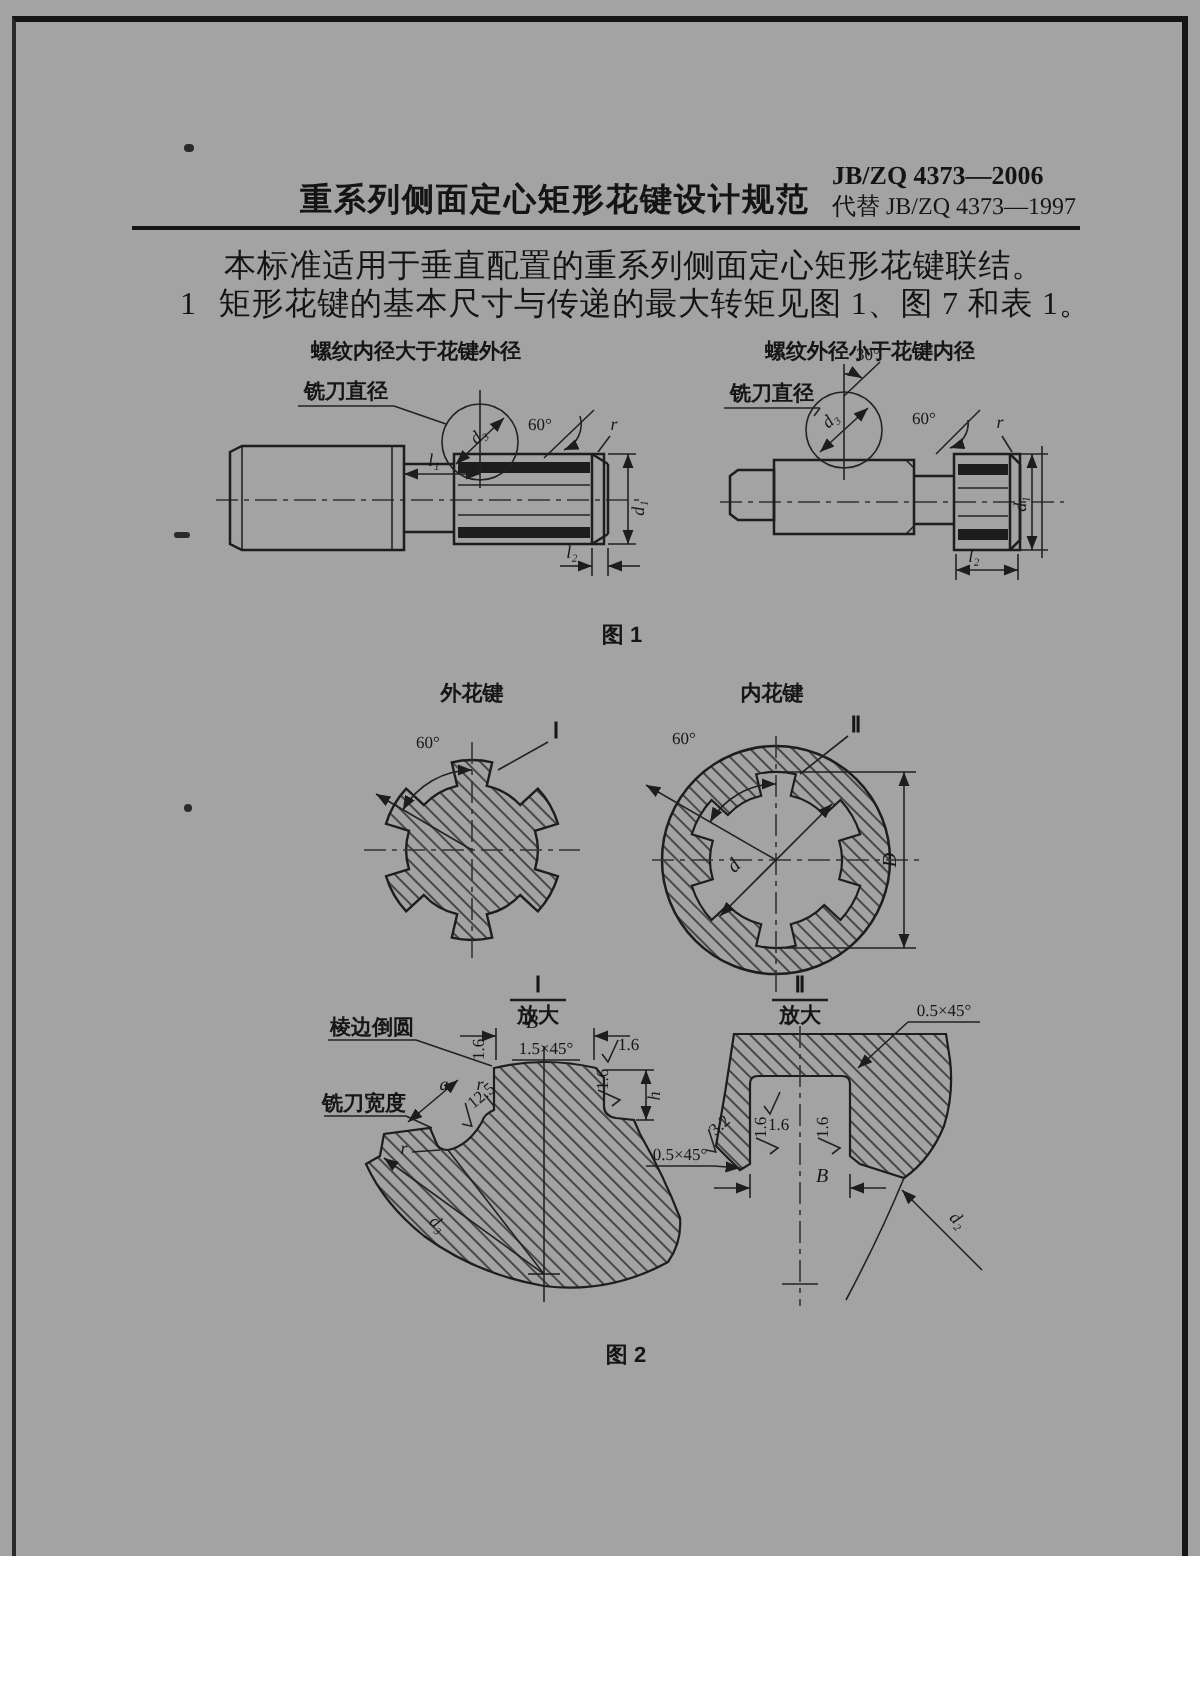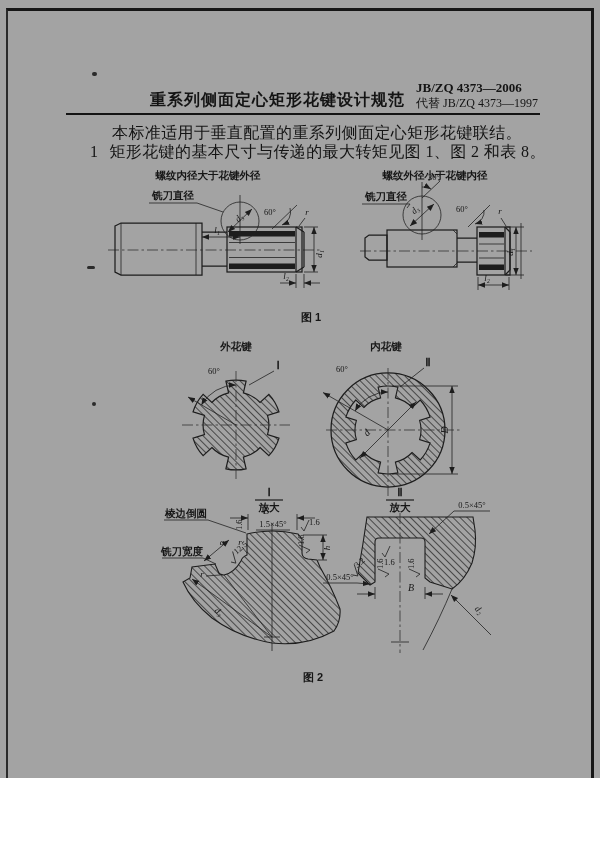--- a/index.html
+++ b/index.html
@@ -43,21 +43,21 @@
   <div class="speck" style="left:92px;top:402px;width:4px;height:4px;"></div>
 
   <div id="title">重系列侧面定心矩形花键设计规范</div>
   <div id="stdblock">
     <div id="stdcode">JB/ZQ 4373—2006</div>
     <div id="stdrepl">代替 JB/ZQ 4373—1997</div>
   </div>
   <div id="rule"></div>
 
   <div id="para1" class="para">本标准适用于垂直配置的重系列侧面定心矩形花键联结。</div>
-  <div id="para2" class="para"><span class="no">1</span><span>矩形花键的基本尺寸与传递的最大转矩见图 1、图 2 和表 8。</span></div>
+  <div id="para2" class="para"><span class="no">1</span><span>矩形花键的基本尺寸与传递的最大转矩见图 1、图 7 和表 1。</span></div>
 
   <svg style="left:50px;top:168px;" width="520" height="160" viewBox="0 0 520 160">
     <defs>
       <marker id="m1" viewBox="0 0 10 10" refX="9" refY="5" markerWidth="8" markerHeight="8" markerUnits="userSpaceOnUse" orient="auto-start-reverse">
         <path d="M0,1.5 L9,5 L0,8.5 z" fill="#1d1d1d"></path>
       </marker>
     </defs>
 
     <text class="cn" x="158" y="11" text-anchor="middle">螺纹内径大于花键外径</text>
     <text class="cn" x="385" y="11" text-anchor="middle">螺纹外径小于花键内径</text>

